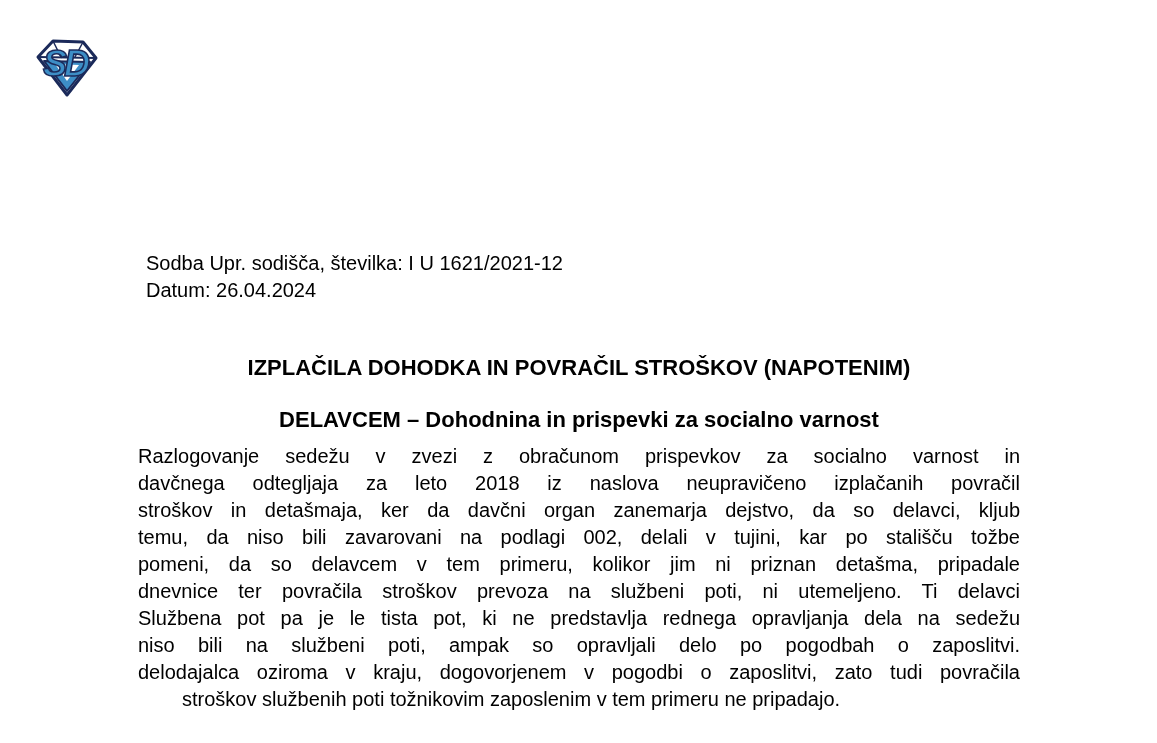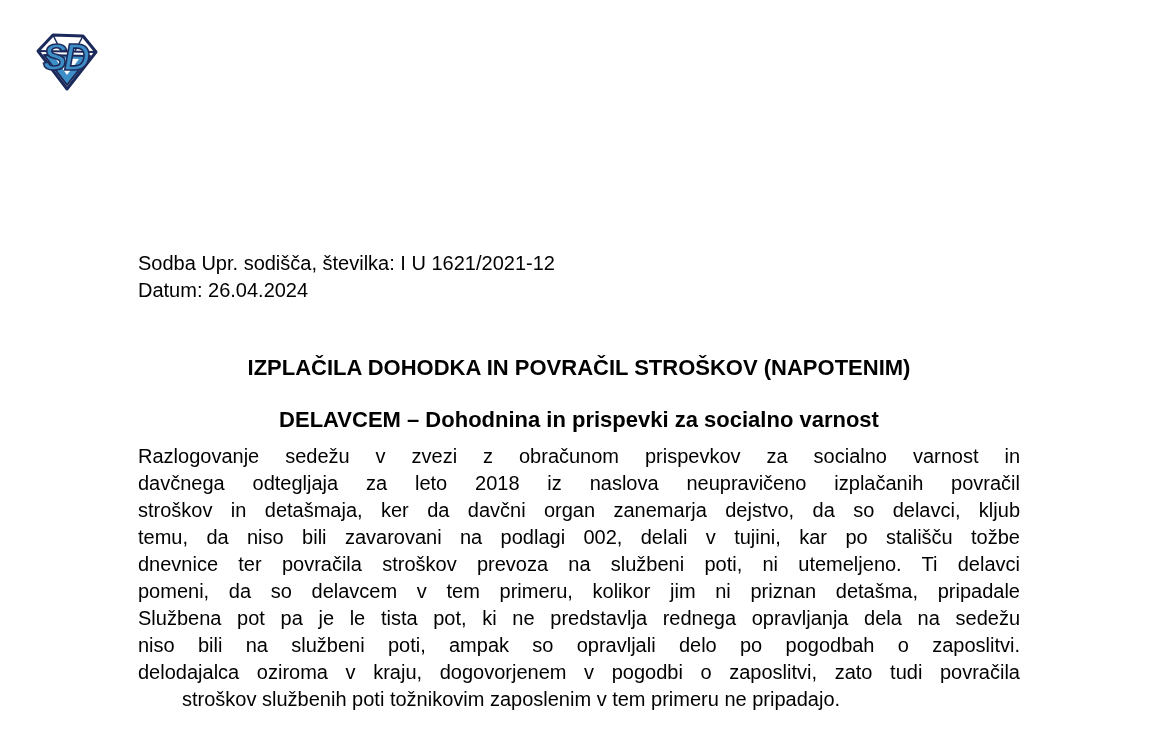--- a/index.html
+++ b/index.html
@@ -8,38 +8,38 @@
     width: 1157px;
     height: 743px;
     background: #ffffff;
     color: #000000;
     font-family: "Liberation Sans", sans-serif;
     overflow: hidden;
   }
   .logo {
     position: absolute;
     left: 32px;
-    top: 30px;
+    top: 36px;
     width: 70px;
     height: 64px;
     text-decoration: underline;
   }
   .header-block {
     position: absolute;
     left: 138px;
     top: 167px;
   }
   .header-block .hline {
     font-size: 20px;
     line-height: 27px;
     white-space: nowrap;
   }
   .case-block {
     position: absolute;
-    left: 138px;
+    left: 146px;
     top: 250px;
   }
   .case-block .cline {
     font-size: 20px;
     line-height: 27px;
     white-space: nowrap;
   }
   .title-block {
     position: absolute;
     left: 138px;
@@ -106,21 +106,21 @@
   <div class="title-block">
     <div class="tline">IZPLAČILA DOHODKA IN POVRAČIL STROŠKOV (NAPOTENIM)</div>
     <div class="tline">DELAVCEM – Dohodnina in prispevki za socialno varnost</div>
   </div>
 
   <div class="jedro-block">
     <div class="body-line">Razlogovanje sedežu v zvezi z obračunom prispevkov za socialno varnost in</div>
     <div class="body-line">davčnega odtegljaja za leto 2018 iz naslova neupravičeno izplačanih povračil</div>
     <div class="body-line">stroškov in detašmaja, ker da davčni organ zanemarja dejstvo, da so delavci, kljub</div>
     <div class="body-line">temu, da niso bili zavarovani na podlagi 002, delali v tujini, kar po stališču tožbe</div>
+    <div class="body-line">pomeni, da so delavcem v tem primeru, kolikor jim ni priznan detašma, pripadale</div>
     <div class="body-line">dnevnice ter povračila stroškov prevoza na službeni poti, ni utemeljeno. Ti delavci</div>
-    <div class="body-line">pomeni, da so delavcem v tem primeru, kolikor jim ni priznan detašma, pripadale</div>
     <div class="body-line">Službena pot pa je le tista pot, ki ne predstavlja rednega opravljanja dela na sedežu</div>
     <div class="body-line">niso bili na službeni poti, ampak so opravljali delo po pogodbah o zaposlitvi.</div>
     <div class="body-line">delodajalca oziroma v kraju, dogovorjenem v pogodbi o zaposlitvi, zato tudi povračila</div>
     <div class="body-line last-line">stroškov službenih poti tožnikovim zaposlenim v tem primeru ne pripadajo.</div>
   </div>
 
 </div>
 
 </body></html>

